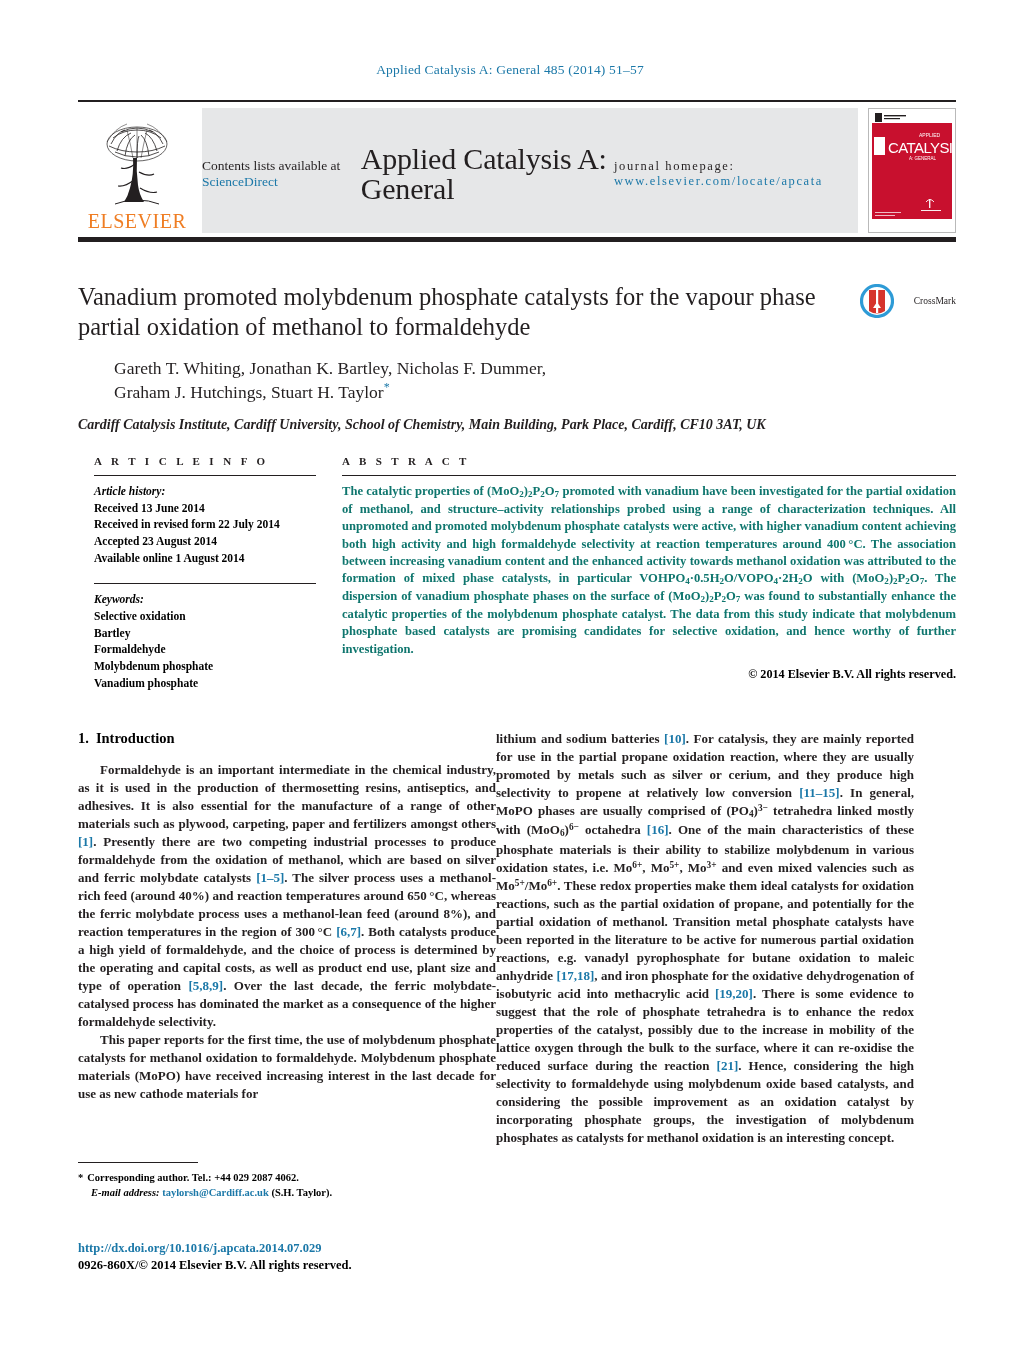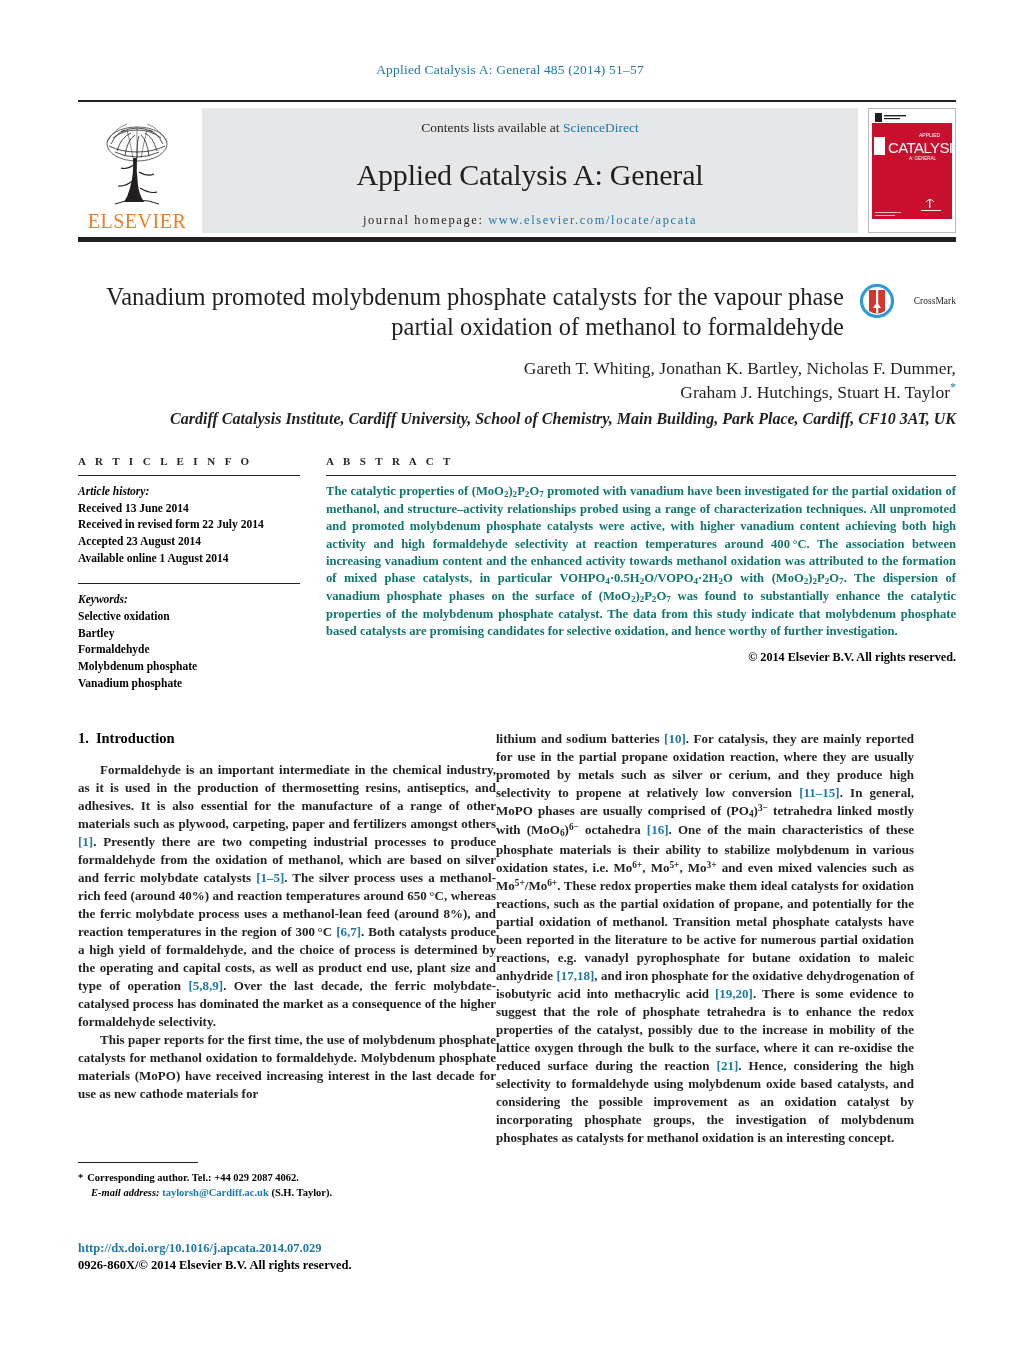--- a/index.html
+++ b/index.html
@@ -65,21 +65,21 @@
     color: #ef7d23;
     font-weight: 400;
     line-height: 1;
     margin-top: 1px;
   }
   .journal-box {
     flex: 1 1 auto;
     background: #e6e7e8;
     margin: 0 10px 0 6px;
     display: flex;
-    flex-direction: column;
+    flex-direction: row;
     align-items: center;
     justify-content: space-between;
     padding: 12px 0 5px 0;
     box-sizing: border-box;
   }
   .contents-line {
     font-size: 13.5px;
     color: #231f20;
   }
   .contents-line .sd {
@@ -112,21 +112,20 @@
     background: #231f20;
     margin-top: 4px;
   }
 
   
   .title-area {
     position: absolute;
     top: 282px;
     left: 78px;
     width: 878px;
-    text-align: right;
   }
   .title-row {
     display: flex;
     align-items: flex-start;
   }
   .article-title {
     font-size: 24.5px;
     line-height: 1.22;
     font-weight: 400;
     margin: 0;
@@ -143,46 +142,48 @@
   }
   .crossmark-text {
     font-size: 9.5px;
     color: #231f20;
   }
   .authors {
     font-size: 17.5px;
     line-height: 1.3;
     margin-top: 15px;
     color: #231f20;
+    margin-left: 36px;
   }
   .authors .star {
     color: #1b78a8;
     font-size: 12px;
     vertical-align: super;
   }
   .affiliation {
-    font-size: 16px;
+    font-size: 14px;
     font-style: italic;
     font-weight: bold;
-    margin-top: 7px;
+    margin-top: 14px;
     color: #231f20;
   }
 
   
   .info-abstract {
     position: absolute;
     top: 455px;
     left: 78px;
     width: 878px;
     display: flex;
   }
   .col-info {
     flex: 0 0 248px;
     padding-right: 26px;
     box-sizing: border-box;
+    margin-left: 16px;
   }
   .col-abstract {
     flex: 1 1 auto;
   }
   .sec-label {
     font-size: 11px;
     font-weight: bold;
     letter-spacing: 3.4px;
     color: #231f20;
     margin-bottom: 8px;

